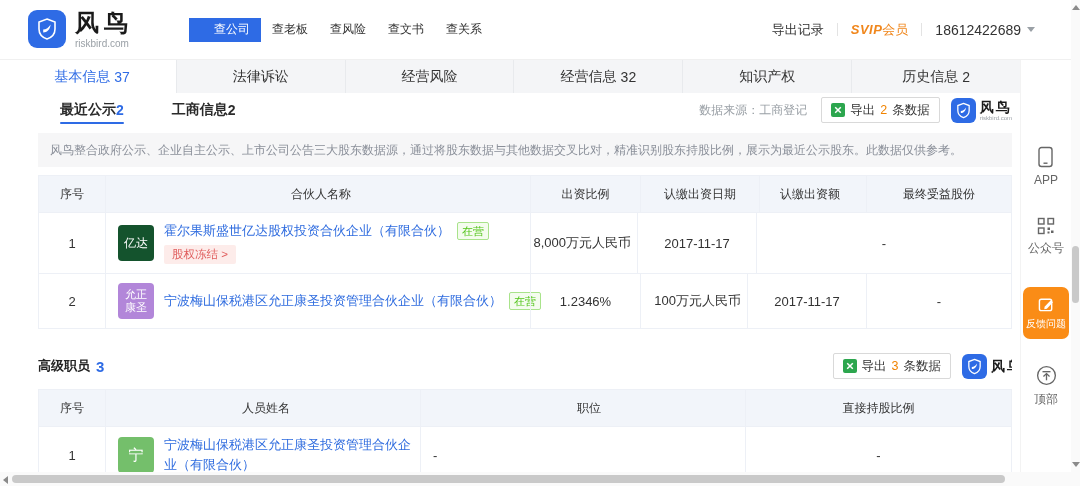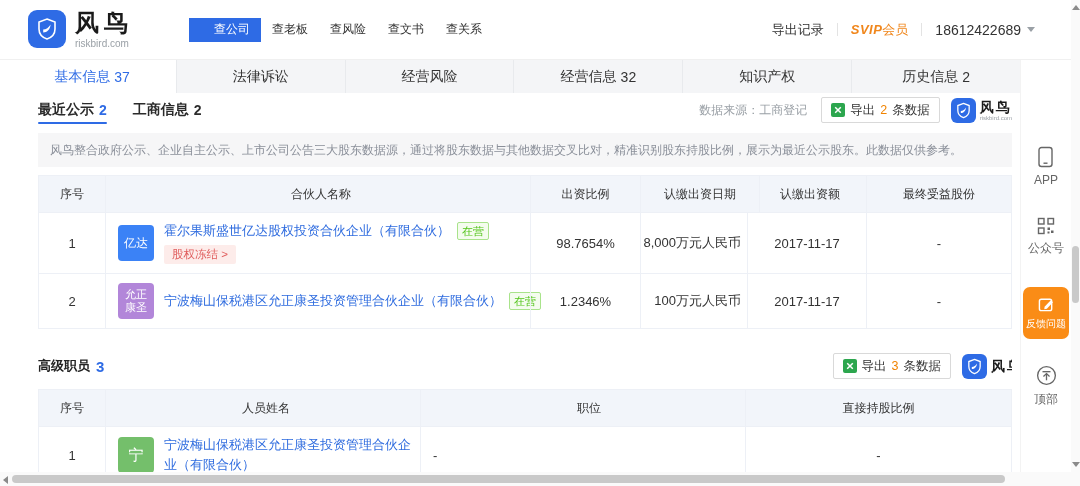--- a/index.html
+++ b/index.html
@@ -48,21 +48,21 @@
   .rail { flex:1; border-left:1px solid #f3f3f3; background:#fff; display:flex; flex-direction:column; align-items:center; padding-top:86px; }
 
   
   .tabbar { height:33px; display:flex; background:#f4f5f7; }
   .tab { flex:1; display:flex; align-items:center; justify-content:center; gap:4px; font-size:14px; color:#333; border-right:1px solid #e8eaed; cursor:pointer; }
   .tab:last-child { border-right:none; }
   .tab.active { background:#fff; color:#2e6be5; }
 
   
   .subrow { height:34px; display:flex; align-items:center; padding:0 8px 0 30px; }
-  .subtab { font-size:14px; font-weight:bold; color:#2b2b2b; margin-right:26px; height:100%; display:flex; align-items:center; gap:5px; position:relative; cursor:pointer; }
+  .subtab { font-size:14px; font-weight:bold; color:#2b2b2b; margin-right:26px; height:100%; display:flex; align-items:center; position:relative; cursor:pointer;margin-left:22px; }
   .subtab.active::after { content:""; position:absolute; left:0; right:0; bottom:3px; height:2px; background:#2e6be5; border-radius:1px; }
   .subtab.active .cnt { color:#2e6be5; }
   .source { font-size:12px; color:#9aa0a6; margin-right:14px; }
   .export-btn { height:26px; border:1px solid #d9d9d9; border-radius:2px; background:#fff; display:flex; align-items:center; gap:5px; padding:0 9px; font-size:12.5px; color:#333; cursor:pointer; }
   .export-btn .cnt-orange { color:#f08300; }
   .watermark { margin-left:11px; display:flex; align-items:center; gap:4px; }
   .wm-icon { width:25px; height:25px; border-radius:6px; background:#2e6be5; display:flex; align-items:center; justify-content:center; flex:0 0 25px; }
   .wm-col { display:flex; flex-direction:column; line-height:1; }
   .wm-name { font-size:14px; font-weight:bold; color:#1a1a1a; letter-spacing:2px; white-space:nowrap; }
   .wm-domain { font-size:6px; color:#9aa0a6; margin-top:1px; white-space:nowrap; }
@@ -79,21 +79,21 @@
   .cell:first-child { border-left:none; }
   .c-no { width:66px; }
   .c-name { width:425px; justify-content:flex-start; padding:9px 6px 9px 12px; }
   .c-ratio { width:110px; }
   .c-amount { width:107px; justify-content:flex-end; padding-right:6px; }
   .c-date { width:119px; }
   .c-benefit { flex:1; }
   .t-row { min-height:55px; }
   .name-block { display:flex; align-items:center; }
   .avatar { width:36px; height:36px; border-radius:4px; color:#fff; display:flex; align-items:center; justify-content:center; margin-right:10px; flex:0 0 36px; text-align:center; }
-  .av-olive  { background:#3b82f6; font-size:12px; }
+  .av-olive  { background:#14532d; font-size:12px; }
   .av-purple { background:#b286d9; font-size:11px; line-height:1.2; }
   .av-purple .av-wrap { width:24px; word-break:break-all; }
   .av-green  { background:#74bf6b; font-size:15px; }
   .name-col { display:flex; flex-direction:column; justify-content:center; }
   .name-line { display:flex; align-items:center; white-space:nowrap; }
   .link { color:#2f6cdf; font-size:13px; cursor:pointer; }
   .status-badge { margin-left:7px; font-size:11px; color:#52c41a; border:1px solid #a9e38b; background:#f4fcee; border-radius:2px; padding:1px 4px; line-height:1.3; }
   .freeze-tag { margin-top:5px; align-self:flex-start; font-size:11.5px; color:#e05d5d; background:#fdecea; border-radius:2px; padding:2px 8px; cursor:pointer; }
 
   
@@ -241,21 +241,20 @@
                 <div class="avatar av-olive">亿达</div>
                 <div class="name-col">
                   <div class="name-line">
                     <span class="link">霍尔果斯盛世亿达股权投资合伙企业（有限合伙）</span>
                     <span class="status-badge">在营</span>
                   </div>
                   <span class="freeze-tag">股权冻结 &gt;</span>
                 </div>
               </div>
             </div>
-            <div class="cell c-ratio">98.7654%</div>
             <div class="cell c-amount">8,000万元人民币</div>
             <div class="cell c-date">2017-11-17</div>
             <div class="cell c-benefit">-</div>
           </div>
 
           <div class="t-row">
             <div class="cell c-no">2</div>
             <div class="cell c-name">
               <div class="name-block">
                 <div class="avatar av-purple">

